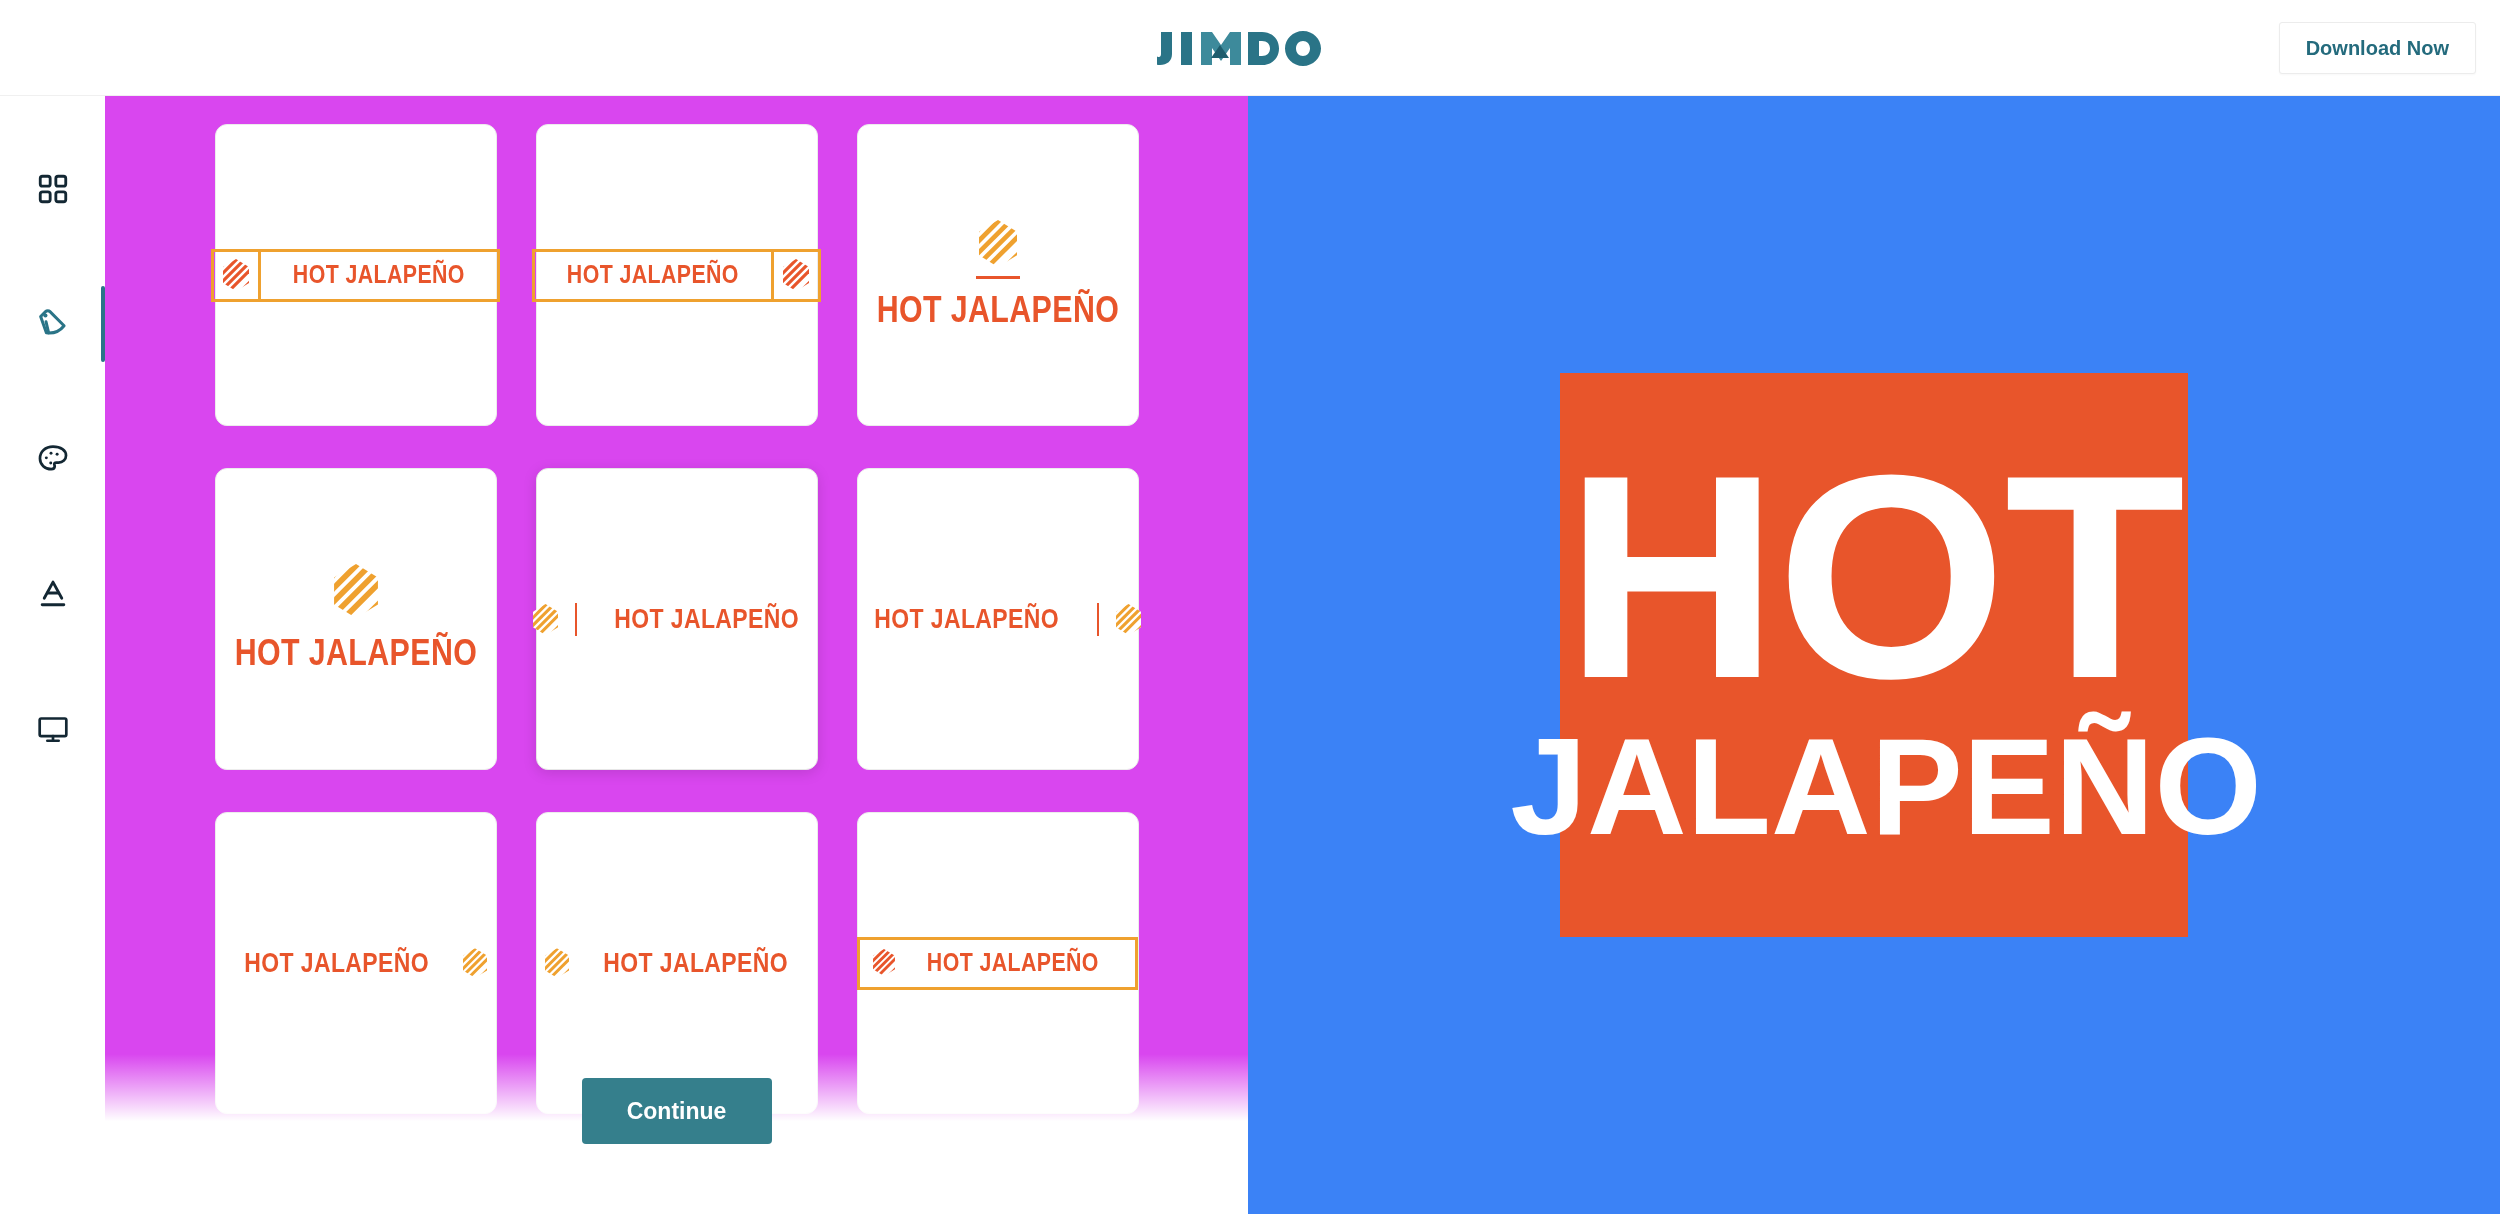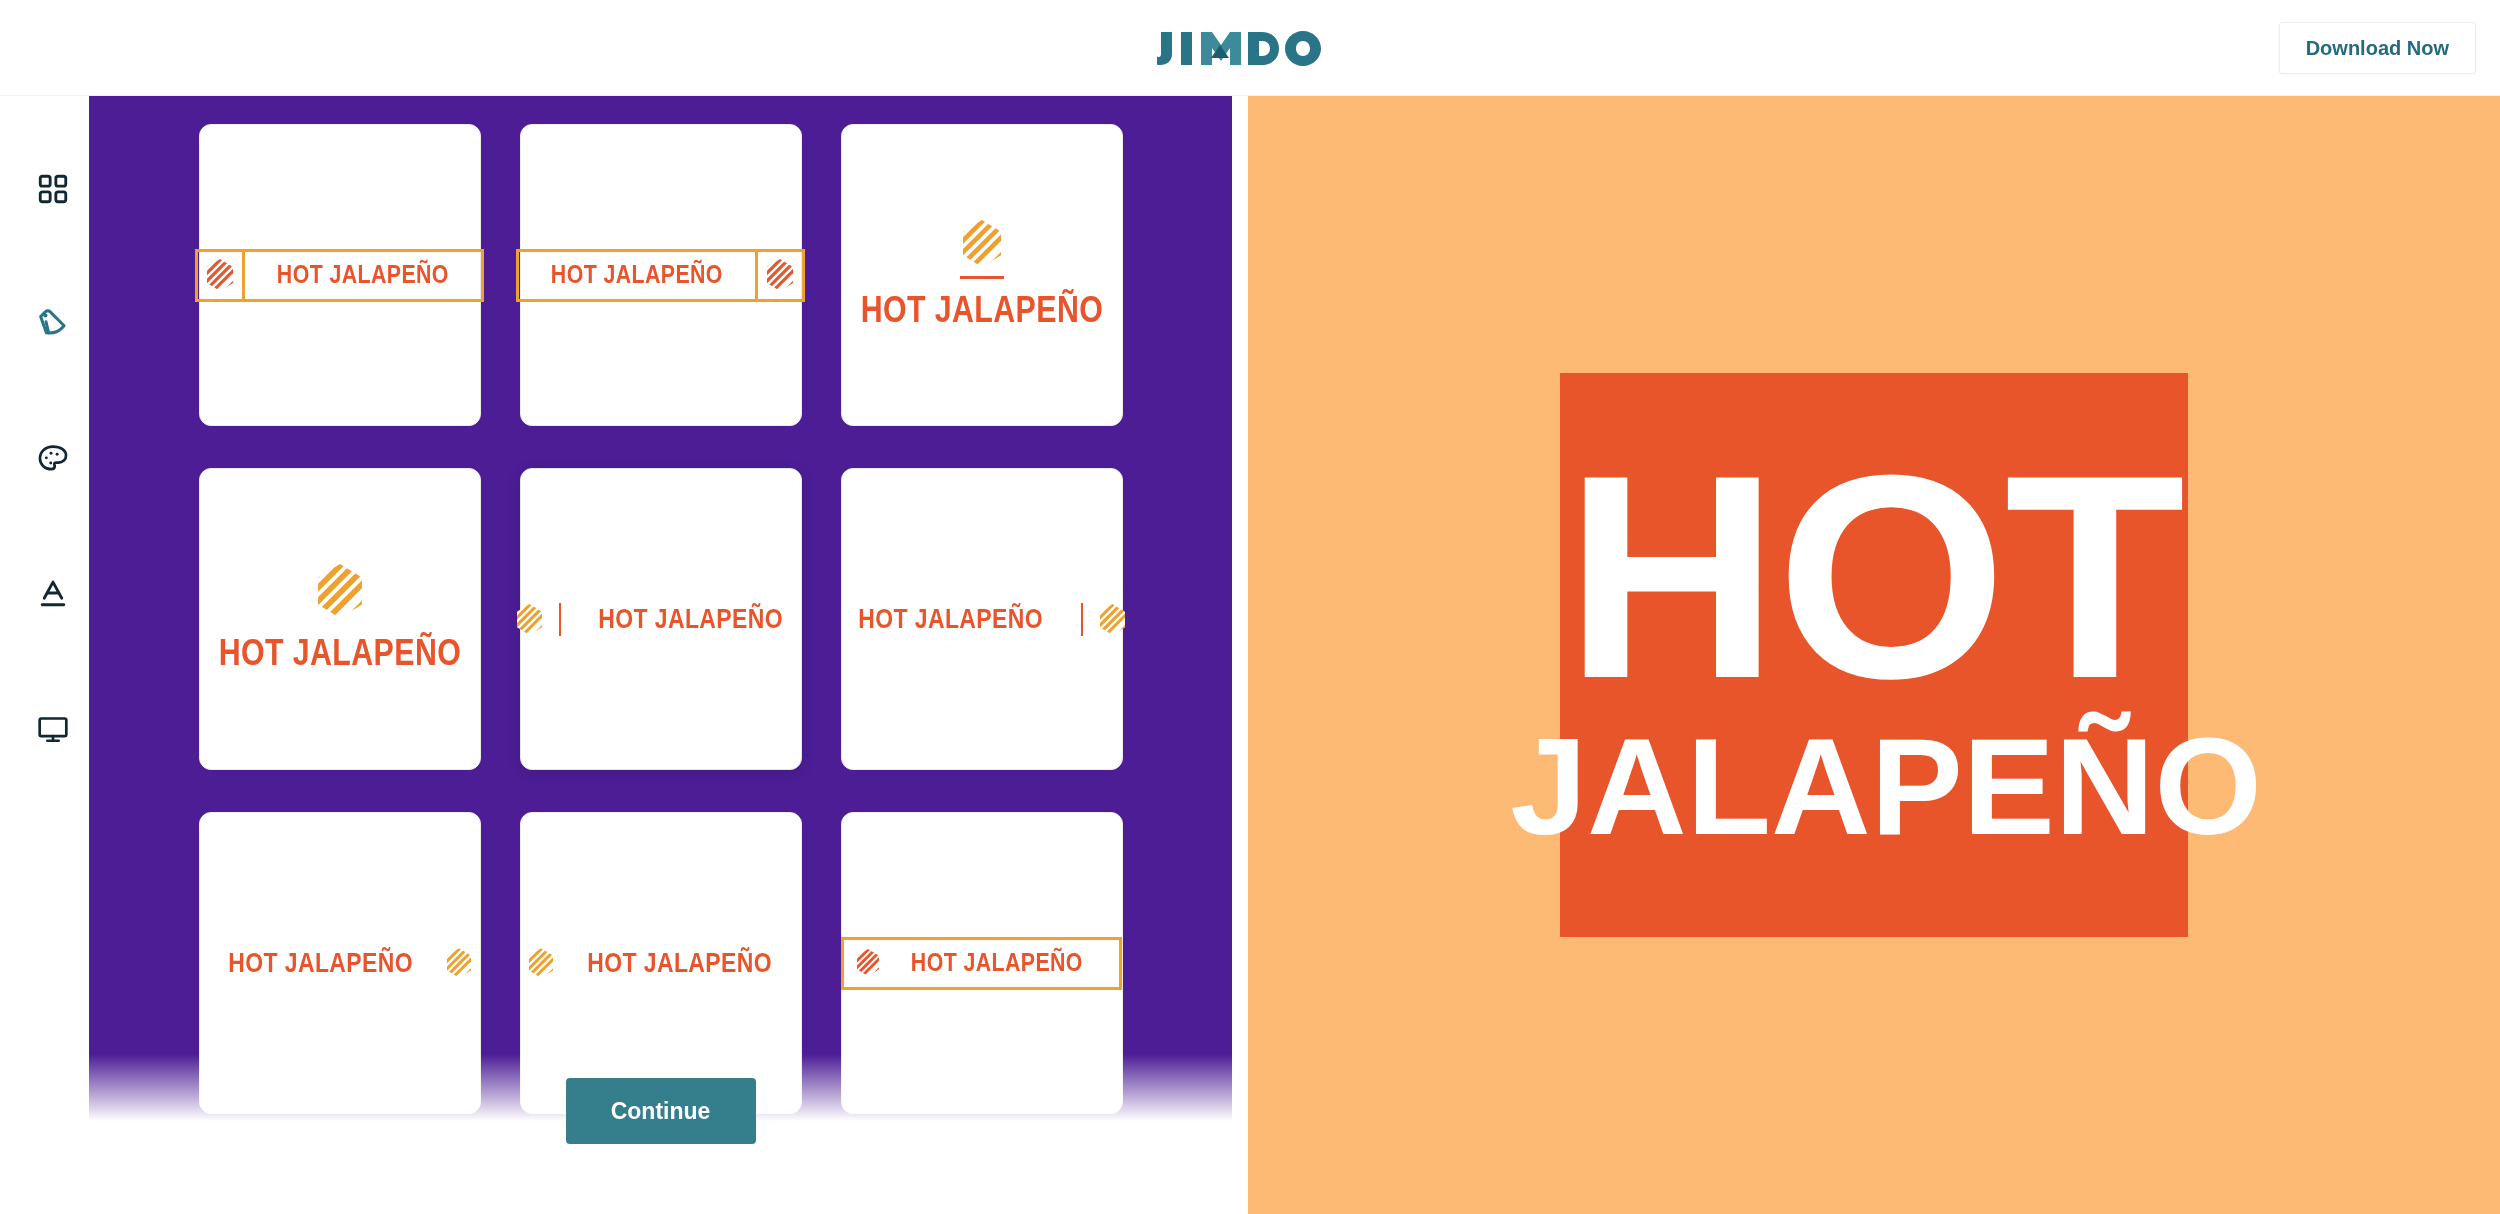--- a/index.html
+++ b/index.html
@@ -48,23 +48,23 @@
   .side-item .ind {
     position:absolute; right:0px; top:50%; transform:translateY(-50%);
     width:4px; height:76px; background:#2a7487; border-radius:2px;
     display:none;
   }
   .side-item.active .ind { display:block; }
   .side-icon { display:block; }
 
   
   .picker {
-    position:absolute; left:89px; top:96px;
+    position:absolute; left:105px; top:96px;
     width:1143px; height:1118px;
-    background:#4c1d95; overflow:hidden;
+    background:#d946ef; overflow:hidden;
   }
   .grid {
     position:absolute; left:0; top:0;
     width:1143px;
     padding:28px 0 0 0;
     display:flex; flex-wrap:wrap;
     gap:42px 39px;
     justify-content:center;
   }
   .card {
@@ -128,21 +128,21 @@
     width:190px; height:66px; border:none; border-radius:4px;
     background:#357F8C; color:#ffffff;
     font-size:23px; font-weight:bold; cursor:pointer;
     font-family:"Liberation Sans", sans-serif;
   }
 
   
   .preview {
     position:absolute; left:1248px; top:96px;
     width:1252px; height:1118px;
-    background:#fdba74;
+    background:#3b82f6;
     display:flex; align-items:center; justify-content:center;
   }
   .preview-logo {
     width:628px; height:564px;
     background:#E8552B;
     display:flex; flex-direction:column;
     align-items:center; justify-content:center;
     padding:16px 0 24px 0;
   }
   .preview-logo .l1 {

